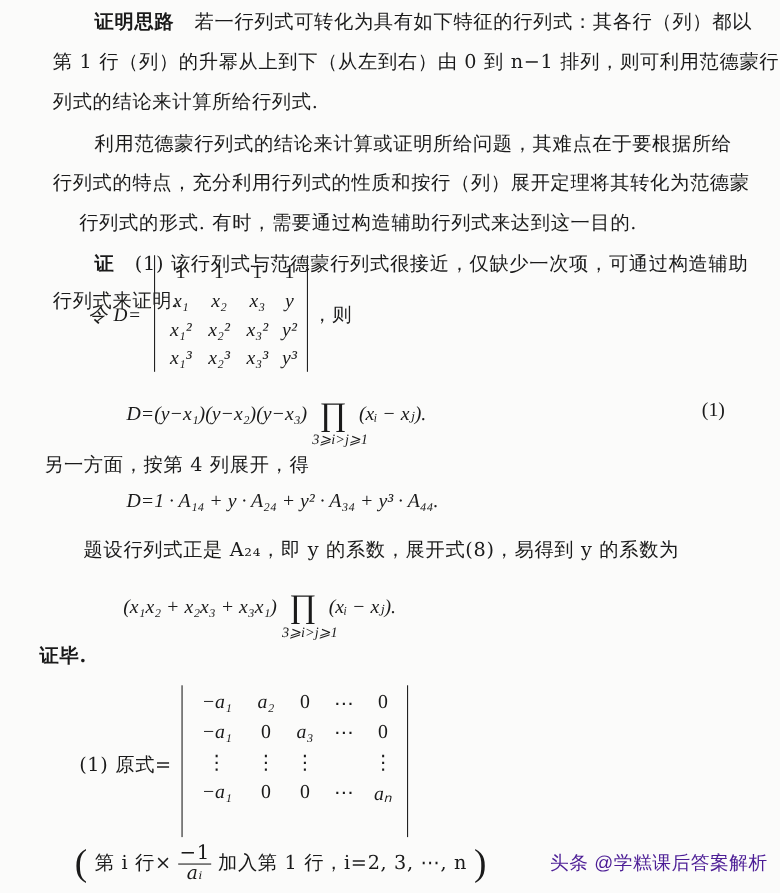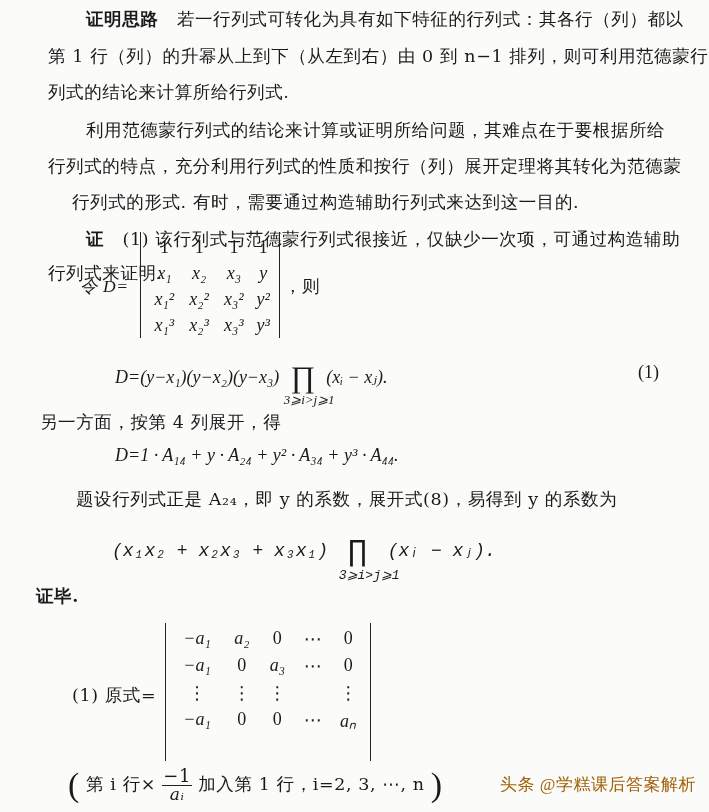--- a/index.html
+++ b/index.html
@@ -19,22 +19,22 @@
   .det {
     position: absolute;
     border-left: 1.6px solid #222;
     border-right: 1.6px solid #222;
   }
   .det table { border-collapse: collapse; font-family: "Liberation Serif", serif; font-size: 18px; }
   .det td { text-align: center; padding: 0; }
   .prod { font-size: 30px; line-height: 1; display: inline-block; }
   .under { position: absolute; font-size: 13px; white-space: nowrap; }
   .watermark {
-    font-family: Liberation Serif, serif;
-    font-size: 17px; color: #a16207; letter-spacing: 0.5px;
+    font-family: Liberation Sans, sans-serif;
+    font-size: 17px; color: #4c1d95; letter-spacing: 0.5px;
   }
   .frac { display: inline-block; vertical-align: middle; text-align: center; line-height: 1; }
   .frac .num { display: block; border-bottom: 1.3px solid #222; padding: 0 1px; font-size: 18px; }
   .frac .den { display: block; font-size: 17px; font-style: italic; }
   .bigparen { font-size: 34px; vertical-align: middle; font-family: "Liberation Serif", serif; }
 </style>
 </head>
 <body>
 
 <div class="abs para" style="left:86px; top:7px;">
@@ -94,21 +94,21 @@
     <span class="under it" style="left:0px; top:34px;">3⩾i&gt;j⩾1</span>
   </span>
   <span class="it">(xᵢ − xⱼ).</span>
 </div>
 <div class="abs math" style="left:638px; top:362px; font-size:18px;">(1)</div>
 
 <div class="abs para" style="left:40px; top:410px;">另一方面，按第 4 列展开，得</div>
 <div class="abs math it" style="left:115px; top:445px; font-size:18px;">D=1 · A₁₄ + y · A₂₄ + y² · A₃₄ + y³ · A₄₄.</div>
 <div class="abs para" style="left:76px; top:487px;">题设行列式正是 A₂₄，即 y 的系数，展开式(8)，易得到 y 的系数为</div>
 
-<div class="abs math" style="left:112px; top:533px; font-size:18px;font-family:Liberation Mono, monospace;">
+<div class="abs math" style="left:112px; top:533px; font-size:18px;">
   <span class="it">(x₁x₂ + x₂x₃ + x₃x₁)</span>
   <span style="position:relative; display:inline-block; width:38px; text-align:center;">
     <span class="prod" style="position:relative; top:4px;">∏</span>
     <span class="under it" style="left:0px; top:34px;">3⩾i&gt;j⩾1</span>
   </span>
   <span class="it">(xᵢ − xⱼ).</span>
 </div>
 
 <div class="abs para bold" style="left:36px; top:584px;">证毕.</div>
 

